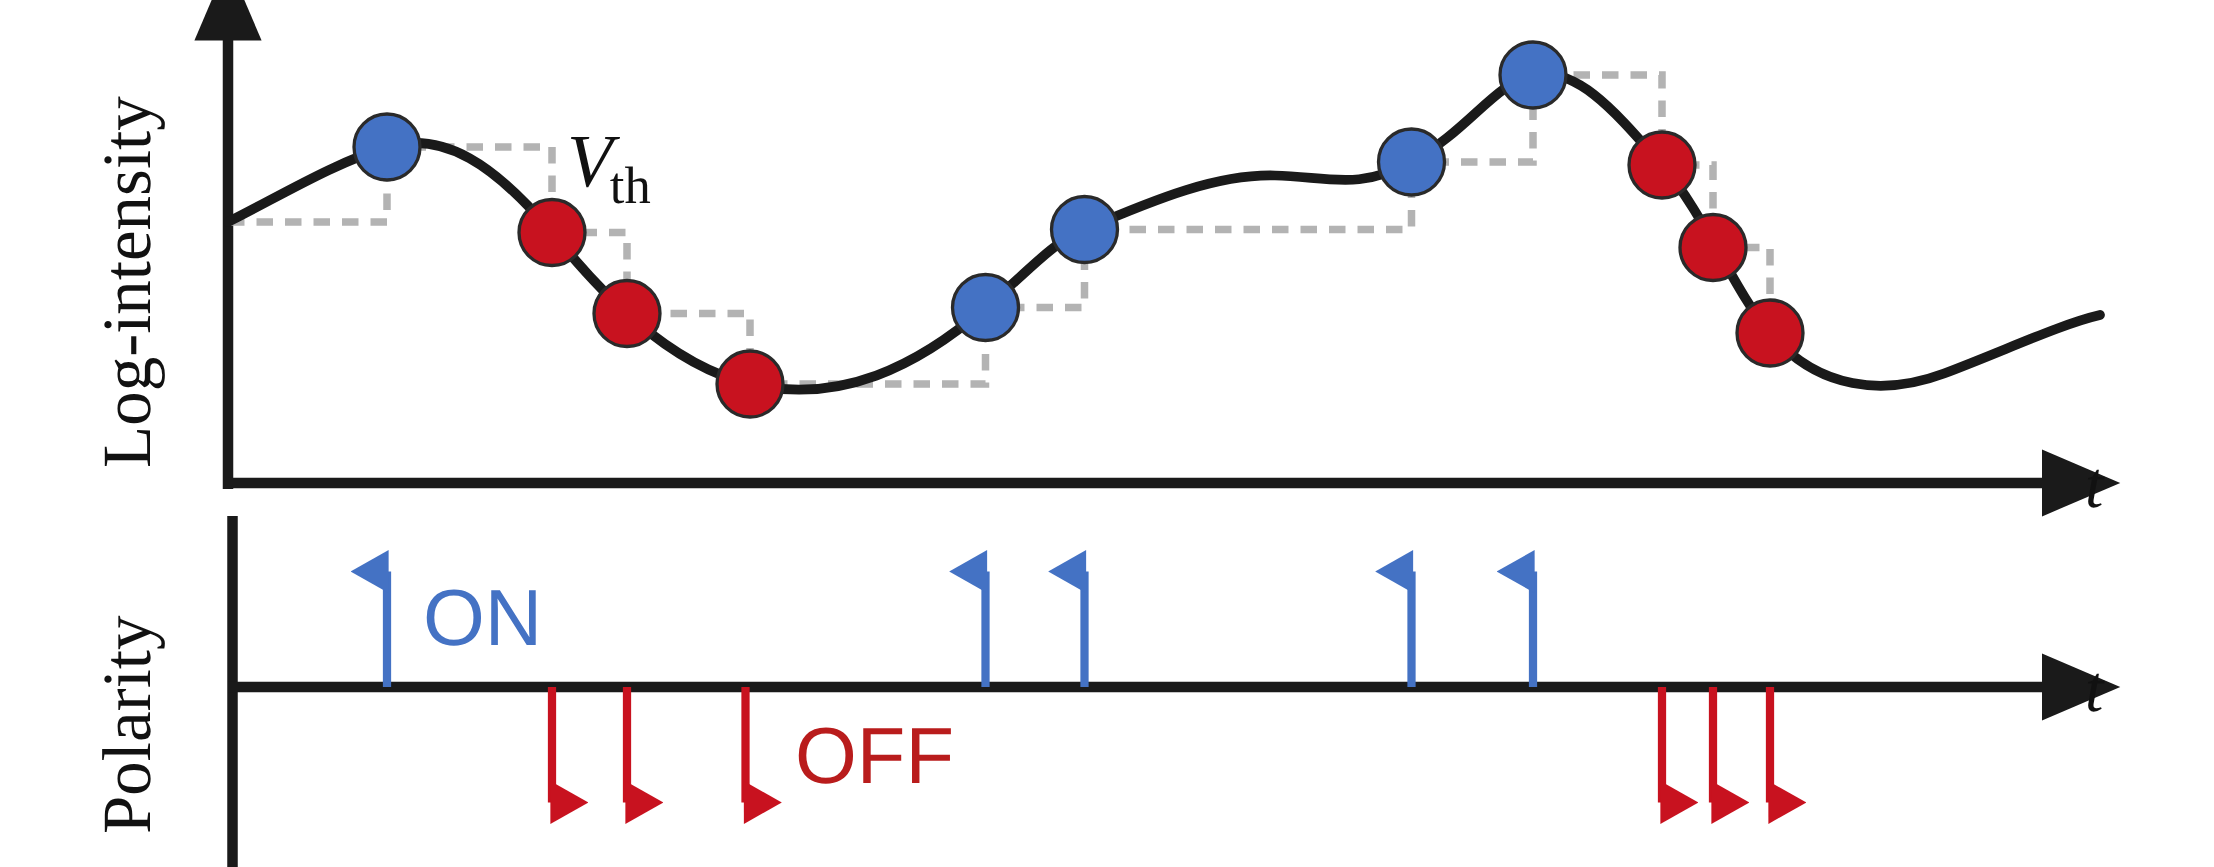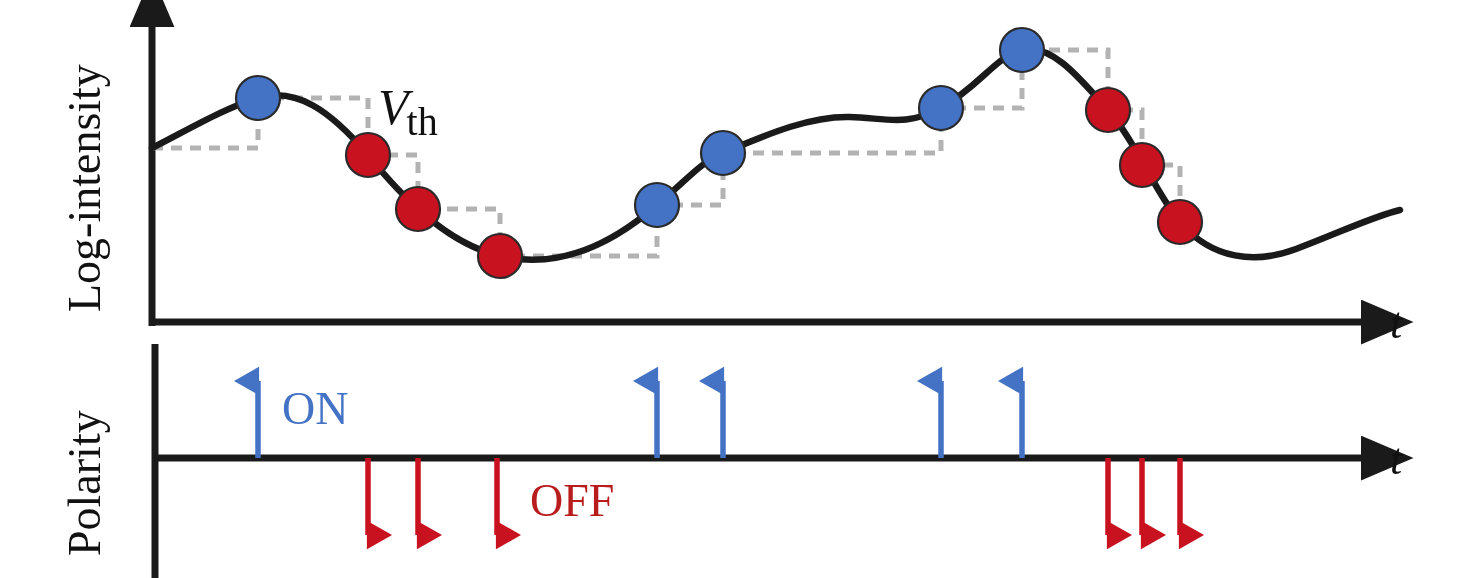--- a/index.html
+++ b/index.html
@@ -46,31 +46,31 @@
     font-family: "Liberation Serif", serif;
     color: #111111;
     white-space: nowrap;
   }
   .vth-label .v {
     font-style: italic;
     font-size: 50px;
   }
   .vth-label .sub {
     font-style: normal;
-    font-size: 40px;
+    font-size: 35px;
     vertical-align: sub;
     position: relative;
     top: 7px;
     left: -2px;
     text-align: right;
   }
   .polarity-tag {
     position: absolute;
-    font-family: Liberation Serif, serif;
-    font-size: 46px;
+    font-family: Liberation Sans, sans-serif;
+    font-size: 53px;
     white-space: nowrap;
   }
 </style>
 </head>
 <body>
 
 <div id="figure">
 
   <svg width="1476" height="578" viewBox="0 0 1476 578">
     <defs>

